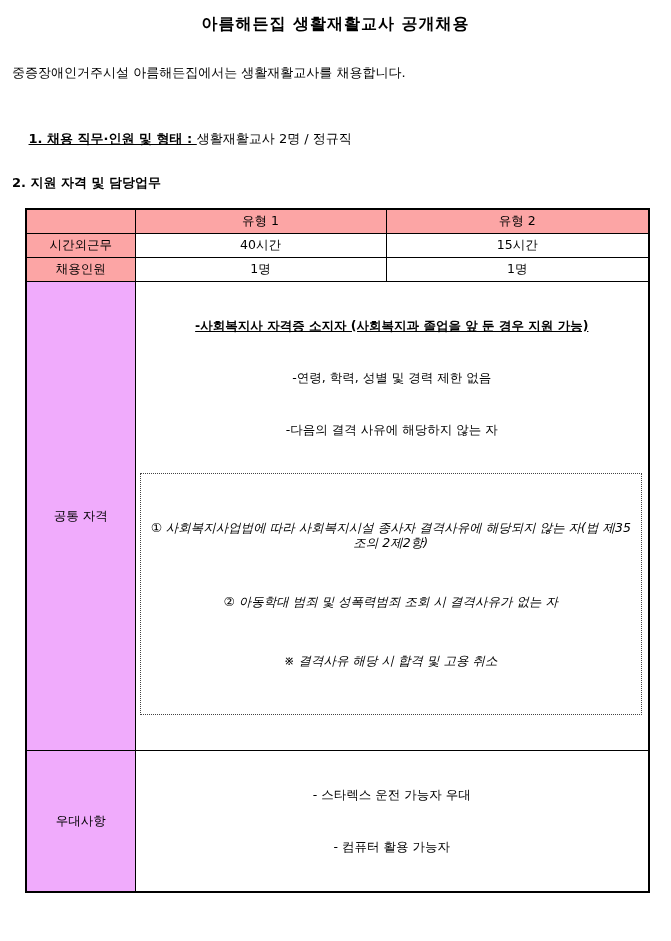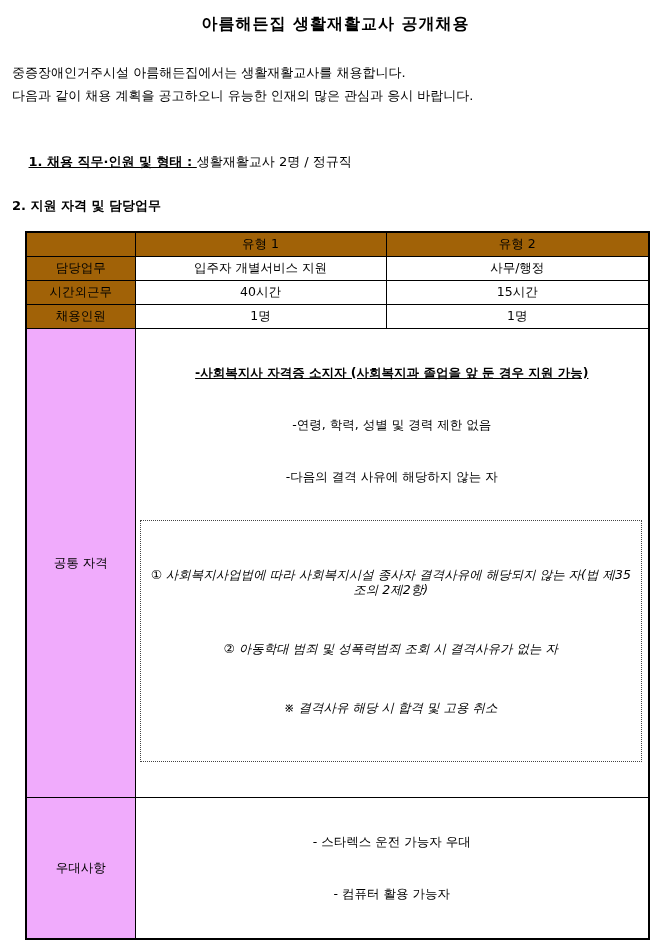--- a/index.html
+++ b/index.html
@@ -31,65 +31,59 @@
   table.qual th, table.qual td {
     border: 1px solid #000;
     font-size: 12.5px;
     font-weight: normal;
     text-align: center;
     vertical-align: middle;
     padding: 3px 4px;
     height: 22px;
     white-space: pre-wrap;
   }
-  th.gray { background: #a16207; }
+  th.gray { background: #fca5a5; }
   th.plain { background: #f0abfc; }
   td.left-cell { text-align: left; padding: 4px 6px; border-radius: 9px; }
   td.left-cell > div { line-height: 22px; }
   .dotted-box {
     border: 1px dotted #444;
     margin: 2px 2px 2px 0;
     padding: 2px 5px;
   }
   .dotted-box > div { line-height: 15px; font-style: italic; }
 </style>
 </head>
 <body>
 
 <div class="page">
 
   <div class="title">아름해든집 생활재활교사 공개채용</div>
 
   <div class="intro-block">
     <div class="intro-line">중증장애인거주시설 아름해든집에서는 생활재활교사를 채용합니다.</div>
-    <div class="intro-line">다음과 같이 채용 계획을 공고하오니 유능한 인재의 많은 관심과 응시 바랍니다.</div>
   </div>
 
   <div class="sec-line">
     <span class="bold">1. 채용 직무·인원 및 형태 : </span><span>생활재활교사 2명 / 정규직</span>
   </div>
 
   <div class="sec-heading">2. 지원 자격 및 담당업무</div>
 
   <table class="qual">
     <colgroup>
       <col style="width:109px">
         <col style="width:251px">
         <col style="width:263px">
     </colgroup>
     <tbody>
         <tr>
       <th class="gray"></th>
       <th class="gray">유형 1</th>
       <th class="gray">유형 2</th>
-    </tr>
-    <tr>
-      <th class="gray">담당업무</th>
-      <td>입주자 개별서비스 지원</td>
-      <td>사무/행정</td>
     </tr>
     <tr>
       <th class="gray">시간외근무</th>
       <td>40시간</td>
       <td>15시간</td>
     </tr>
     <tr>
       <th class="gray">채용인원</th>
       <td>1명</td>
       <td>1명</td>

